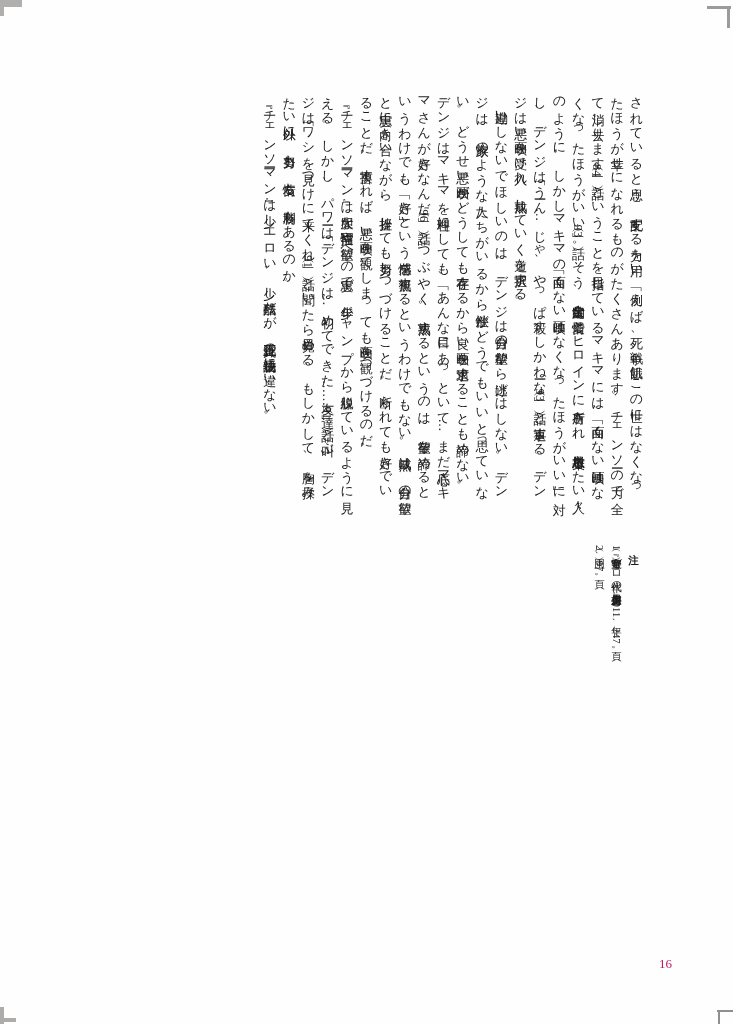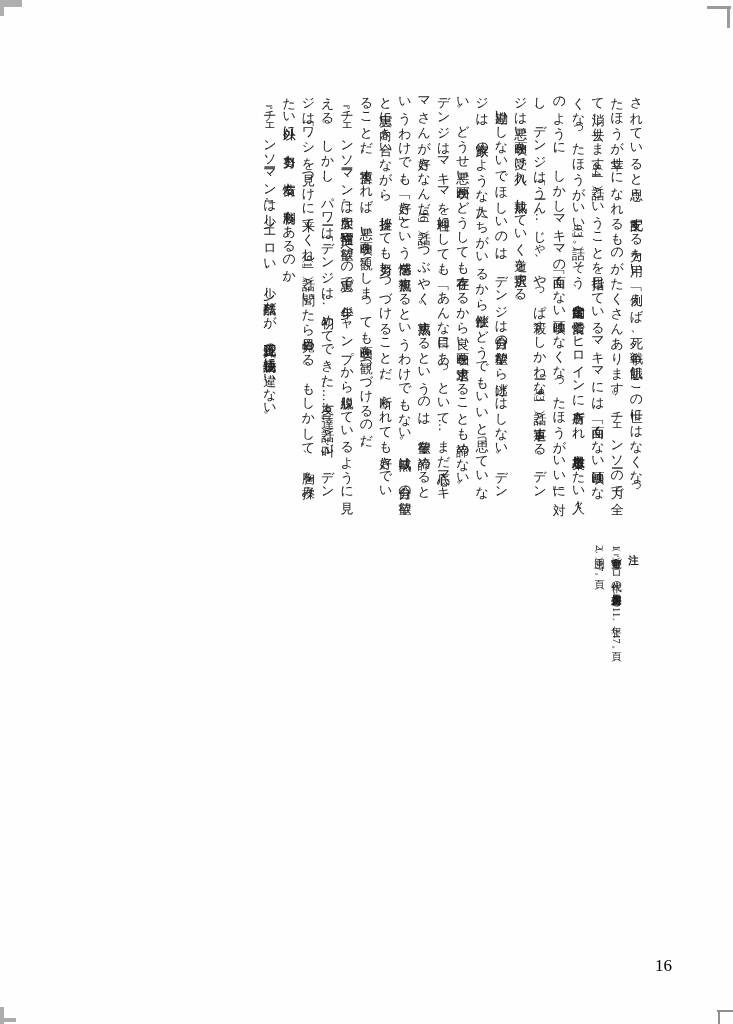--- a/index.html
+++ b/index.html
@@ -57,22 +57,22 @@
   }
   .notes .notes-header {
     font-weight: bold;
   }
 
   
   .page-number {
     position: absolute;
     top: 956px;
     right: 61px;
-    font-size: 17px;
-    color: #000000;
+    font-size: 13px;
+    color: #be185d;
     font-family: "Liberation Serif", "DejaVu Serif", serif;
   }
 
   
   .corner { position: absolute; background: #a3a3a3; }
   .c-tl-h { left: 0;   top: 0;      width: 22px; height: 7px;  background: #b0afae; }
   .c-tl-v { left: 0;   top: 0;      width: 4px;  height: 16px; background: #b0afae; }
   .c-tr-h { right: 2px; top: 6px;   width: 24px; height: 3px;  background: #9b9b9b; }
   .c-tr-v { right: 3px; top: 6px;   width: 3px;  height: 22px; background: #9b9b9b; }
   .c-br-h { right: 0;  bottom: 12px; width: 16px; height: 2px; background: #8f8f8f; }

